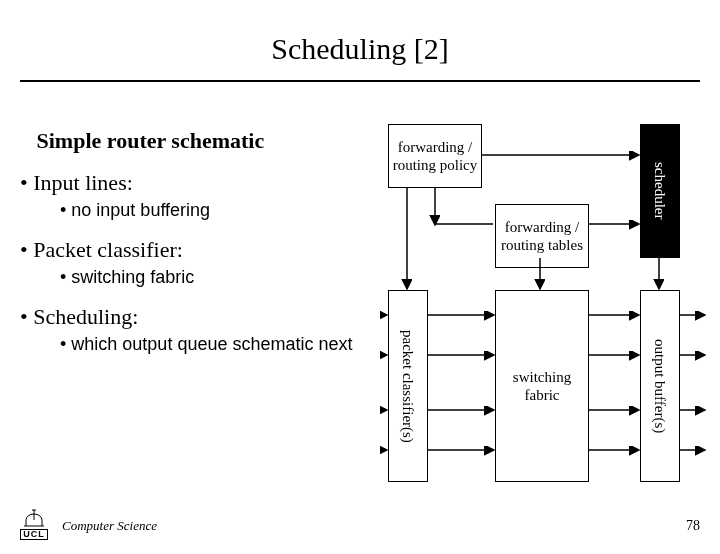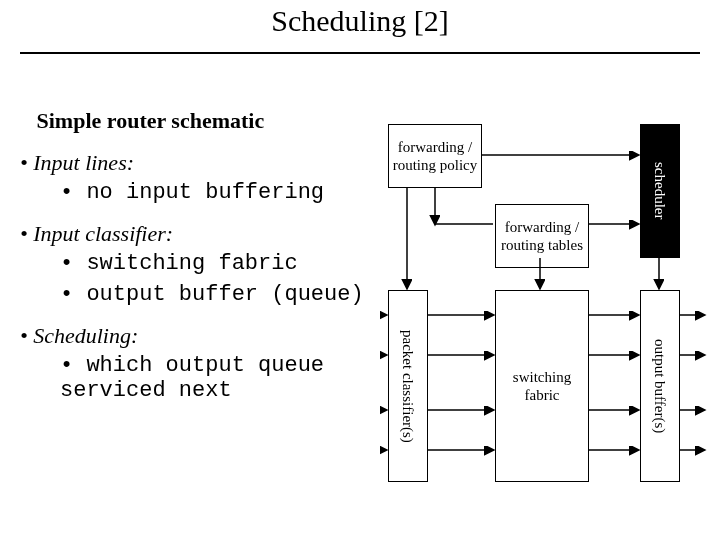--- a/index.html
+++ b/index.html
@@ -13,46 +13,45 @@
     overflow: hidden;
   }
   .slide {
     width: 720px;
     height: 554px;
     position: relative;
   }
   .title {
     text-align: center;
     font-size: 30px;
-    padding-top: 4px;
+    padding-top: 32px;
     padding-bottom: 8px;
   }
   .rule {
     border-top: 2px solid #000;
     margin: 6px 20px 0 20px;
   }
   .content {
     position: absolute;
-    top: 108px;
+    top: 128px;
     left: 20px;
     width: 360px;
   }
   .l1 {
     font-size: 22px;
     margin: 0 0 2px 0;
   }
   .l1b {
     font-size: 22px;
     margin: 16px 0 4px 0;
-    font-style: italic;
   }
   .l2 {
-    font-size: 22px;
+    font-size: 18px;
     margin: 2px 0 6px 40px;
-    font-family: Liberation Mono, monospace;
+    font-family: Liberation Sans, sans-serif;
   }
   .bullet::before {
     content: "•  ";
   }
   .diagram {
     position: absolute;
     top: 120px;
     left: 380px;
     width: 330px;
     height: 370px;
@@ -135,25 +134,24 @@
 
 <div class="slide">
 
   <div class="title">Scheduling [2]</div>
   <div class="rule"></div>
 
   <div class="content">
     <div class="l1">&nbsp;&nbsp;&nbsp;<b>Simple router schematic</b></div>
     <div class="l1b bullet">Input lines:</div>
     <div class="l2 bullet">no input buffering</div>
-    <div class="l1b bullet">Input classifier:</div>
+    <div class="l1b bullet">Packet classifier:</div>
     <div class="l2 bullet">switching fabric</div>
-    <div class="l2 bullet">output buffer (queue)</div>
     <div class="l1b bullet">Scheduling:</div>
-    <div class="l2 bullet">which output queue serviced next</div>
+    <div class="l2 bullet">which output queue schematic next</div>
   </div>
 
   <div class="diagram">
     <div class="box box-policy">forwarding / routing policy</div>
     <div class="box box-tables">forwarding / routing tables</div>
     <div class="box box-scheduler">
       <span class="vlabel">scheduler</span>
     </div>
     <div class="box box-classifier">
       <span class="vlabel">packet classifier(s)</span>
@@ -198,14 +196,24 @@
       <line x1="209" y1="290" x2="258" y2="290" marker-end="url(#ah)"></line>
       <line x1="209" y1="330" x2="258" y2="330" marker-end="url(#ah)"></line>
 
       <line x1="300" y1="195" x2="324" y2="195" marker-end="url(#ah)"></line>
       <line x1="300" y1="235" x2="324" y2="235" marker-end="url(#ah)"></line>
       <line x1="300" y1="290" x2="324" y2="290" marker-end="url(#ah)"></line>
       <line x1="300" y1="330" x2="324" y2="330" marker-end="url(#ah)"></line>
     </svg>
   </div>
 
+  <div class="footer">
+    <div class="logo">
+      <svg class="logo-dome" width="28" height="20" viewBox="0 0 28 20">
+        <path d="M4 18 h20 M6 18 v-6 a8 6 0 0 1 16 0 v6 M14 12 v-10 M12 2 h4" stroke="#000" stroke-width="1" fill="none"></path>
+      </svg>
+      <div style="border:1px solid #000;padding:0 2px;font-family:Arial,sans-serif;font-weight:bold;letter-spacing:1px">UCL</div>
+    </div>
+    <div class="footer-text">Computer Science</div>
+    <div class="pagenum">78</div>
+  </div>
 
 </div>
 
 </body></html>

